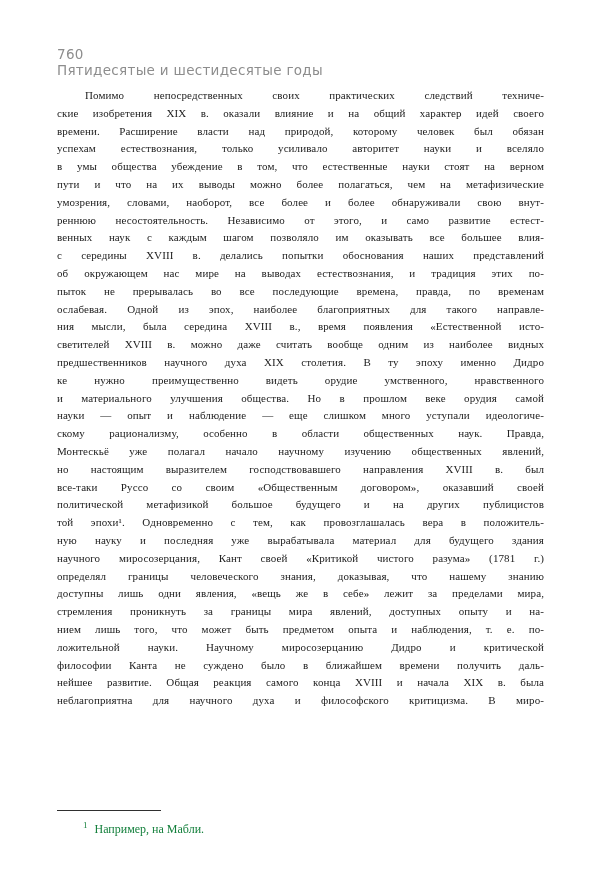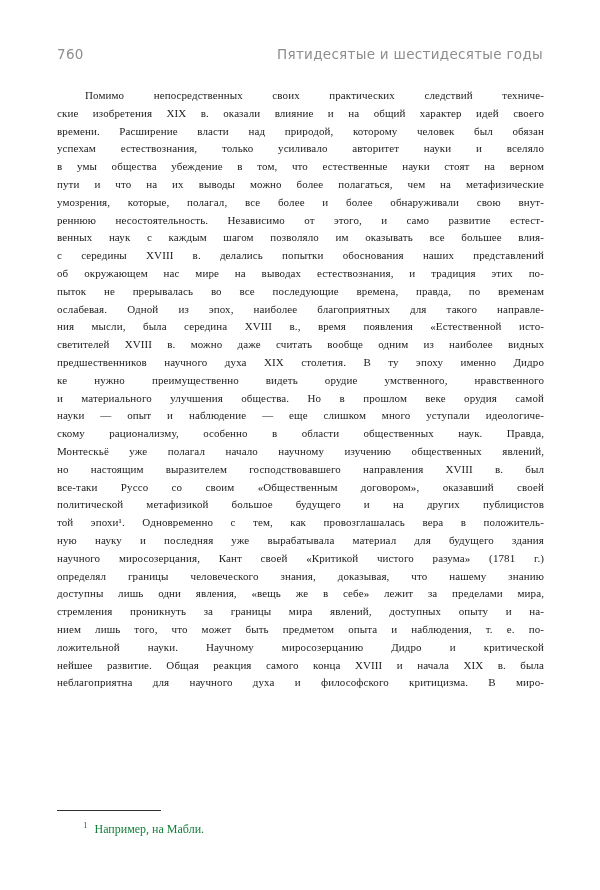--- a/index.html
+++ b/index.html
@@ -21,20 +21,21 @@
     top: 46px;
     left: 57px;
     right: 57px;
     display: flex;
     justify-content: space-between;
     align-items: flex-start;
     font-family: "DejaVu Sans", "Liberation Sans", sans-serif;
     font-size: 13.5px;
     color: #8d8d8d;
     letter-spacing: 0.3px;
+    flex-direction: column;
   }
   .body-text {
     position: absolute;
     top: 87px;
     left: 57px;
     width: 487px;
     font-size: 11px;
     line-height: 17.8px;
     word-spacing: -1.2px;
     letter-spacing: 0.1px;
@@ -83,21 +84,21 @@
     <span>Пятидесятые и шестидесятые годы</span>
   </div>
 
   <div class="body-text">
       <div class="line indent">Помимо непосредственных своих практических следствий техниче-</div>
       <div class="line">ские изобретения XIX в. оказали влияние и на общий характер идей своего</div>
       <div class="line">времени. Расширение власти над природой, которому человек был обязан</div>
       <div class="line">успехам естествознания, только усиливало авторитет науки и вселяло</div>
       <div class="line">в умы общества убеждение в том, что естественные науки стоят на верном</div>
       <div class="line">пути и что на их выводы можно более полагаться, чем на метафизические</div>
-      <div class="line">умозрения, которые, полагал, все более и более обнаруживали свою внут-</div>
+      <div class="line">умозрения, словами, наоборот, все более и более обнаруживали свою внут-</div>
       <div class="line">реннюю несостоятельность. Независимо от этого, и само развитие естест-</div>
       <div class="line">венных наук с каждым шагом позволяло им оказывать все большее влия-</div>
       <div class="line">с середины XVIII в. делались попытки обоснования наших представлений</div>
       <div class="line">об окружающем нас мире на выводах естествознания, и традиция этих по-</div>
       <div class="line">пыток не прерывалась во все последующие времена, правда, по временам</div>
       <div class="line">ослабевая. Одной из эпох, наиболее благоприятных для такого направле-</div>
       <div class="line">ния мысли, была середина XVIII в., время появления «Естественной исто-</div>
       <div class="line">светителей XVIII в. можно даже считать вообще одним из наиболее видных</div>
       <div class="line">предшественников научного духа XIX столетия. В ту эпоху именно Дидро</div>
       <div class="line">ке нужно преимущественно видеть орудие умственного, нравственного</div>
@@ -109,20 +110,21 @@
       <div class="line">все-таки Руссо со своим «Общественным договором», оказавший своей</div>
       <div class="line">политической метафизикой большое будущего и на других публицистов</div>
       <div class="line">той эпохи¹. Одновременно с тем, как провозглашалась вера в положитель-</div>
       <div class="line">ную науку и последняя уже вырабатывала материал для будущего здания</div>
       <div class="line">научного миросозерцания, Кант своей «Критикой чистого разума» (1781 г.)</div>
       <div class="line">определял границы человеческого знания, доказывая, что нашему знанию</div>
       <div class="line">доступны лишь одни явления, «вещь же в себе» лежит за пределами мира,</div>
       <div class="line">стремления проникнуть за границы мира явлений, доступных опыту и на-</div>
       <div class="line">нием лишь того, что может быть предметом опыта и наблюдения, т. е. по-</div>
       <div class="line">ложительной науки. Научному миросозерцанию Дидро и критической</div>
+      <div class="line">философии Канта не суждено было в ближайшем времени получить даль-</div>
       <div class="line">нейшее развитие. Общая реакция самого конца XVIII и начала XIX в. была</div>
       <div class="line">неблагоприятна для научного духа и философского критицизма. В миро-</div>
     </div>
 
   <div class="page-footer">
     <div class="footnote-divider"></div>
     <div class="footnote">
       <sup>1</sup><span>Например, на Мабли.</span>
     </div>
   </div>

